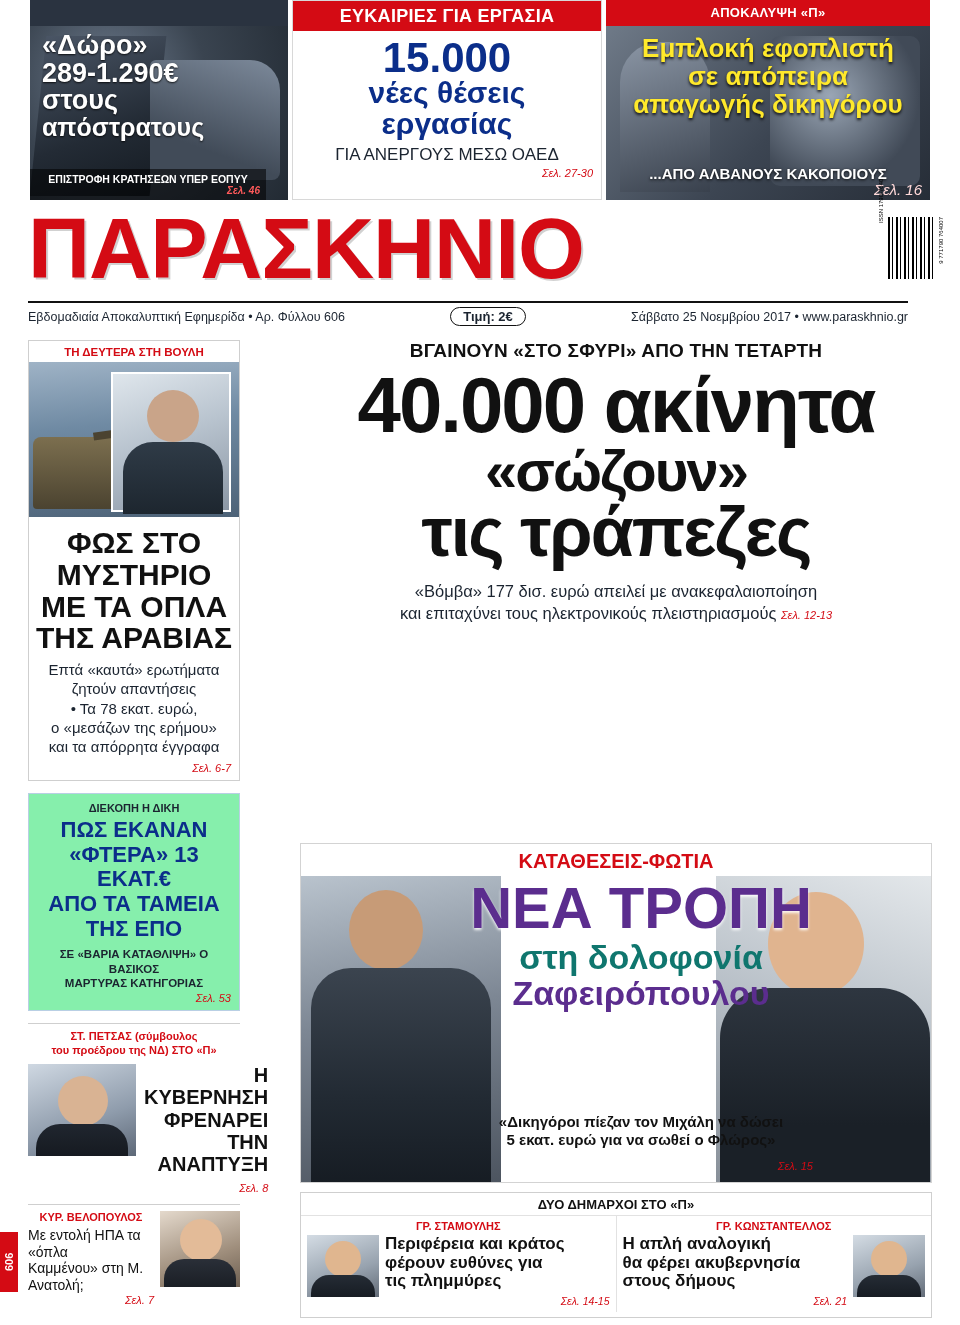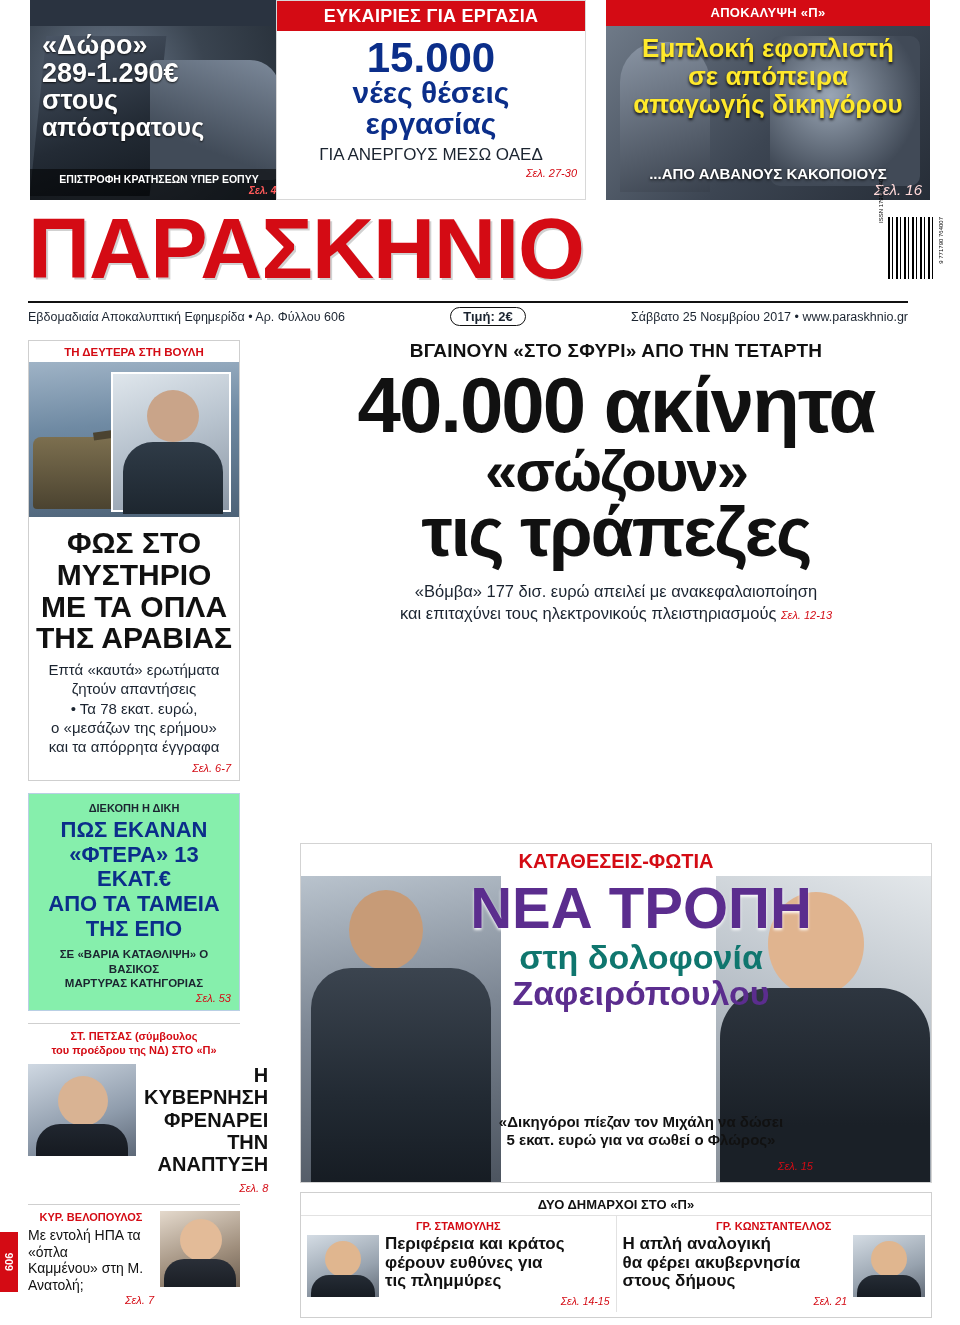--- a/index.html
+++ b/index.html
@@ -10,21 +10,21 @@
     font-family:"Liberation Sans", sans-serif;
     position:relative;
     overflow:hidden;
   }
   .page { position:relative; width:960px; height:1325px; }
 
   
   .topstrip { position:absolute; left:0; top:0; width:960px; height:200px; }
   .teaser { position:absolute; top:0; height:200px; overflow:hidden; }
   .t1 { left:30px; width:258px; background:#2a3340; }
-  .t2 { left:276px; width:310px; background:#ffffff; border:1px solid #d8d8d8; }
+  .t2 { left:292px; width:310px; background:#ffffff; border:1px solid #d8d8d8; }
   .t3 { left:606px; width:324px; background:#3a4450; }
 
   .t-band {
     background:#d40b14; color:#fff; text-align:center;
     font-weight:bold; letter-spacing:.3px;
   }
   .t1 .t-band { font-size:13px; padding:5px 0 4px;margin-top:45px; }
   .t2 .t-band { font-size:18px; padding:5px 0 4px; }
   .t3 .t-band { font-size:13px; padding:5px 0 12px; }
 
@@ -43,21 +43,21 @@
     background:linear-gradient(200deg,#7d8a9b 0%, #414b58 70%);
     border-radius:6px 30px 8px 4px;
   }
   .t1-text { position:absolute; left:2px; top:26px; width:258px; padding:6px 8px 0 10px; }
   .t1-text .l {
     color:#ffffff; font-weight:bold; font-size:27px; line-height:1.02;
     text-shadow:0 1px 2px rgba(0,0,0,.8);
   }
   .t1-text .l.small { font-size:25px; }
   .t1-foot {
-    position:absolute; left:0; bottom:0; width:258px;
+    position:absolute; left:0; bottom:0; width:236px;
     background:rgba(0,0,0,.55); color:#fff;
     font-size:10.5px; font-weight:bold; text-align:center; padding:4px 0 4px;
   }
   .t1-pg { color:#ff5a5a; font-style:italic; font-size:10px; text-align:right;
            padding-right:6px; }
 
   .t2-body { text-align:center; padding:6px 4px 0; }
   .t2-big { color:#0b2e8a; font-weight:bold; font-size:42px; line-height:.98; }
   .t2-mid { color:#0b2e8a; font-weight:bold; font-size:30px; line-height:1.02; }
   .t2-sub { color:#1b2430; font-size:17px; margin-top:6px; }

